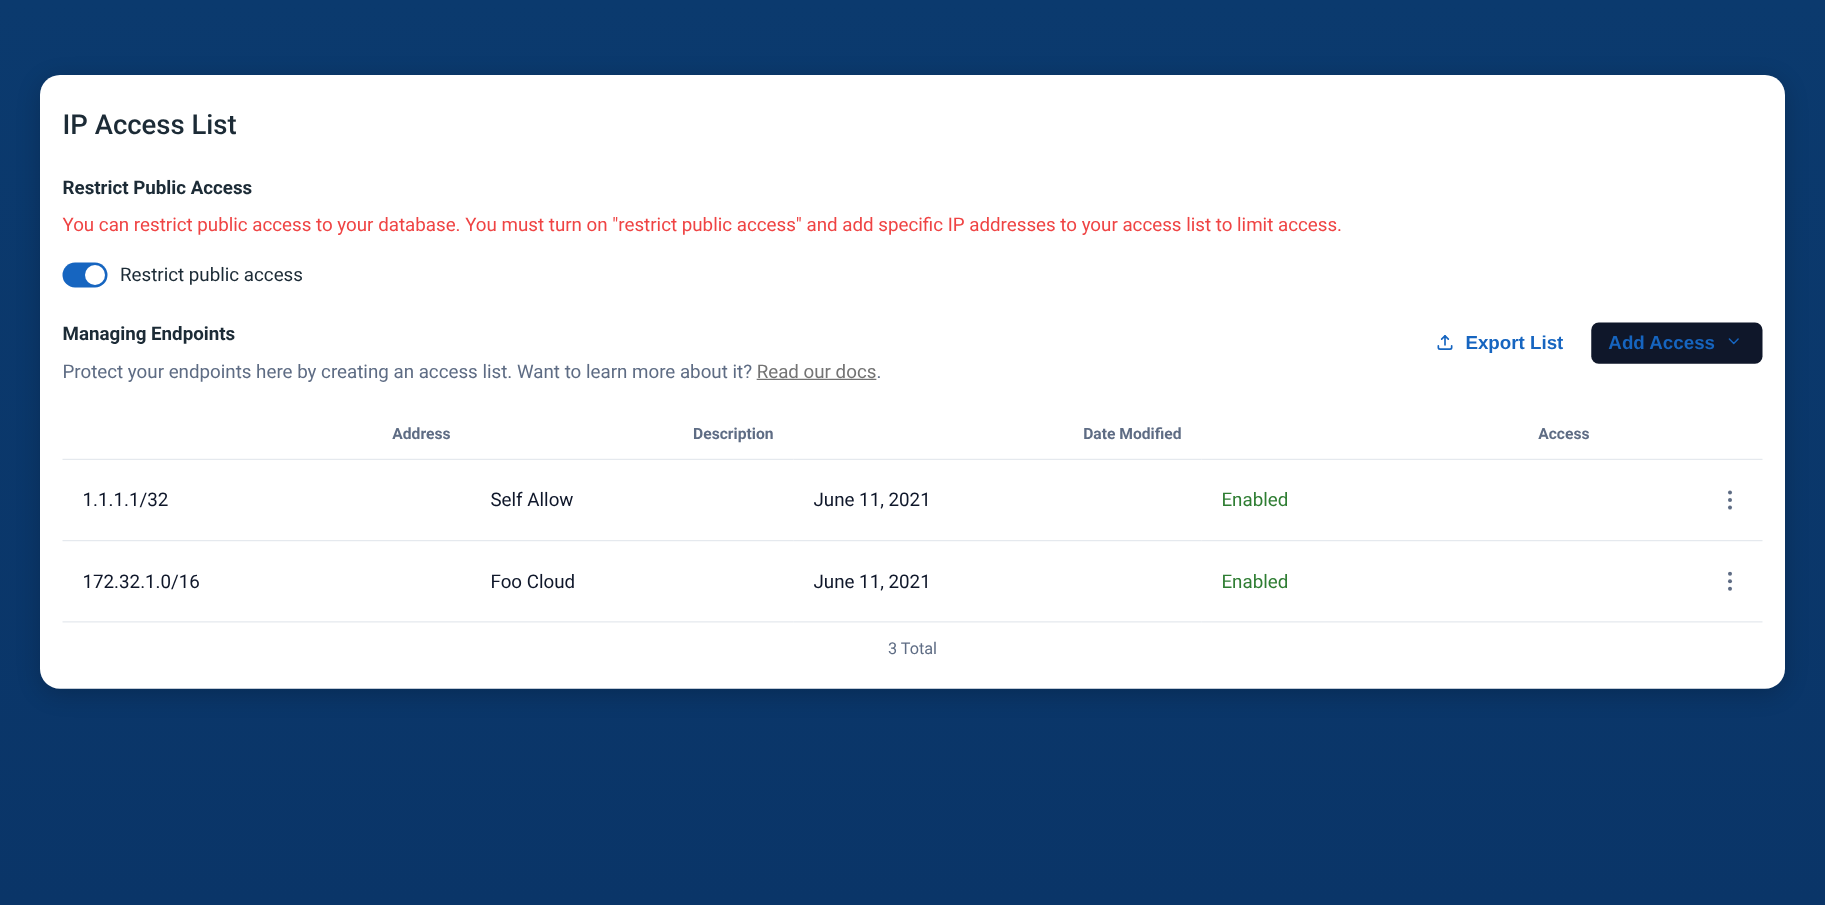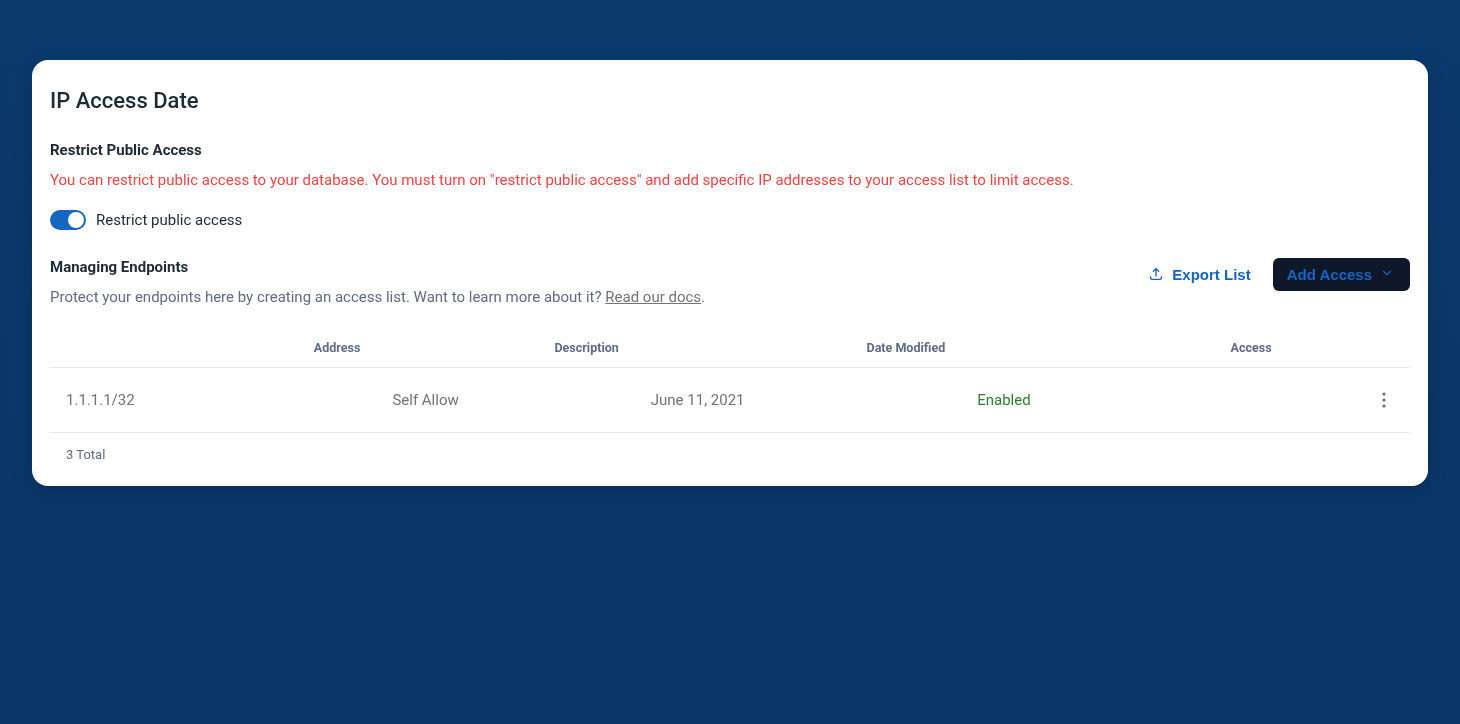--- a/index.html
+++ b/index.html
@@ -132,21 +132,21 @@
   th {
     text-align: right;
     font-size: 12.5px;
     font-weight: 700;
     color: #5e6c84;
     padding: 12px 16px;
     border-bottom: 1px solid #e5e9ee;
   }
   td {
     font-size: 15px;
-    color: #737373;
+    color: #0f172a;
     padding: 18px 16px;
     border-bottom: 1px solid #e5e9ee;
   }
   .col-address { width: 24%; }
   .col-desc { width: 19%; }
   .col-date { width: 24%; }
   .col-access { width: 24%; }
   .col-actions { width: 9%; text-align: right; }
   .access-enabled { color: #2e7d32; }
   .kebab {
@@ -155,28 +155,29 @@
     cursor: pointer;
     padding: 6px 8px;
     color: #5e6c84;
     float: right;
   }
   .kebab svg { display: block; }
   .table-footer {
     font-size: 13px;
     color: #5e6c84;
     padding: 14px 16px 0;
+    text-align: center;
   }
 </style>
 </head>
 <body>
 
 <div class="card">
 
-  <h1 class="page-title">IP Access Date</h1>
+  <h1 class="page-title">IP Access List</h1>
 
   <div class="section-title">Restrict Public Access</div>
   <div class="section-desc">You can restrict public access to your database. You must turn on "restrict public access" and add specific IP addresses to your access list to limit access.</div>
 
   <div class="toggle-row">
     <div class="toggle">
       <div class="toggle-knob"></div>
     </div>
     <span class="toggle-label">Restrict public access</span>
   </div>
@@ -228,18 +229,31 @@
           <td class="col-date">June 11, 2021</td>
           <td class="col-access access-enabled">Enabled</td>
           <td class="col-actions">
             <button class="kebab"><span><svg width="4" height="16" viewBox="0 0 4 16">
                   <circle cx="2" cy="2" r="1.6" fill="#5e6c84"></circle>
                   <circle cx="2" cy="8" r="1.6" fill="#5e6c84"></circle>
                   <circle cx="2" cy="14" r="1.6" fill="#5e6c84"></circle>
                 </svg></span></button>
           </td>
         </tr>
+        <tr>
+          <td class="col-address">172.32.1.0/16</td>
+          <td class="col-desc">Foo Cloud</td>
+          <td class="col-date">June 11, 2021</td>
+          <td class="col-access access-enabled">Enabled</td>
+          <td class="col-actions">
+            <button class="kebab"><span><svg width="4" height="16" viewBox="0 0 4 16">
+                  <circle cx="2" cy="2" r="1.6" fill="#5e6c84"></circle>
+                  <circle cx="2" cy="8" r="1.6" fill="#5e6c84"></circle>
+                  <circle cx="2" cy="14" r="1.6" fill="#5e6c84"></circle>
+                </svg></span></button>
+          </td>
+        </tr>
       </tbody>
   </table>
 
   <div class="table-footer">3 Total</div>
 
 </div>
 
 </body></html>

